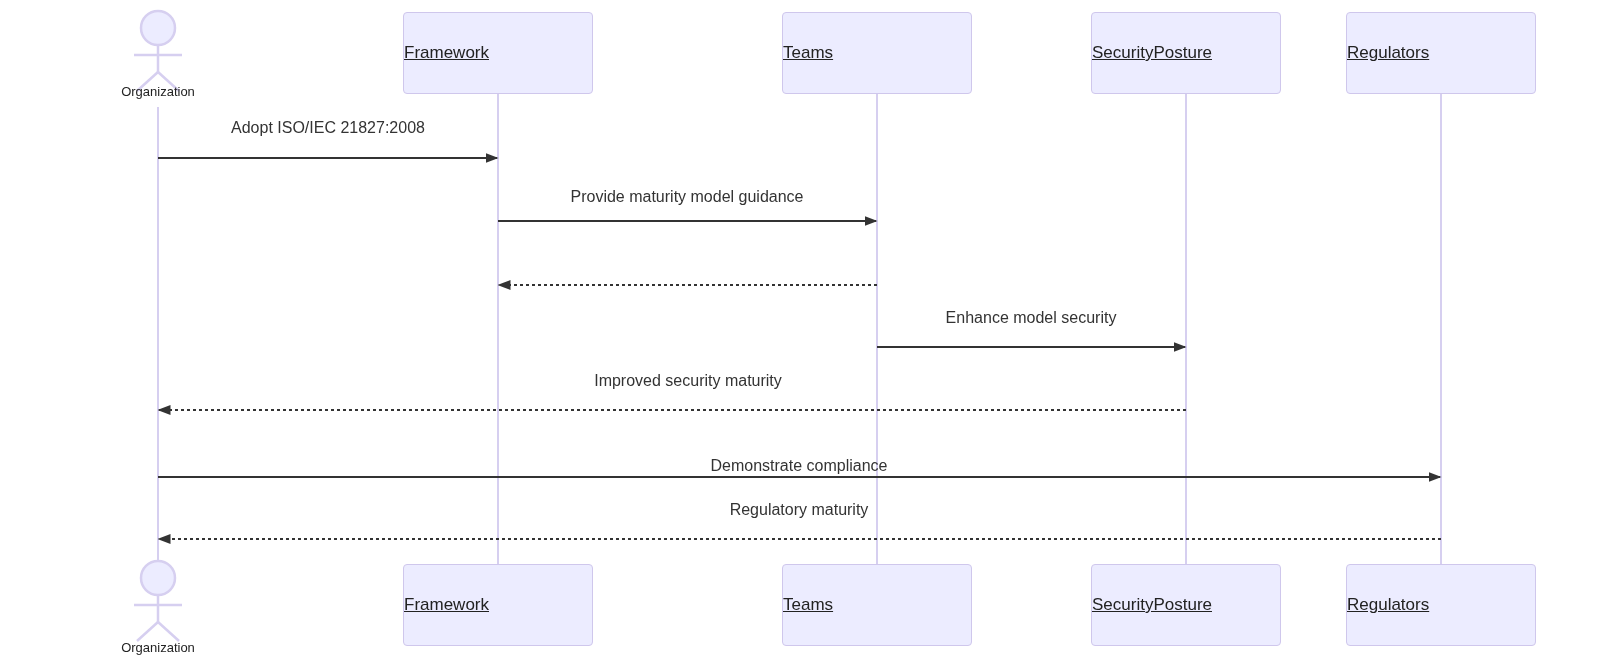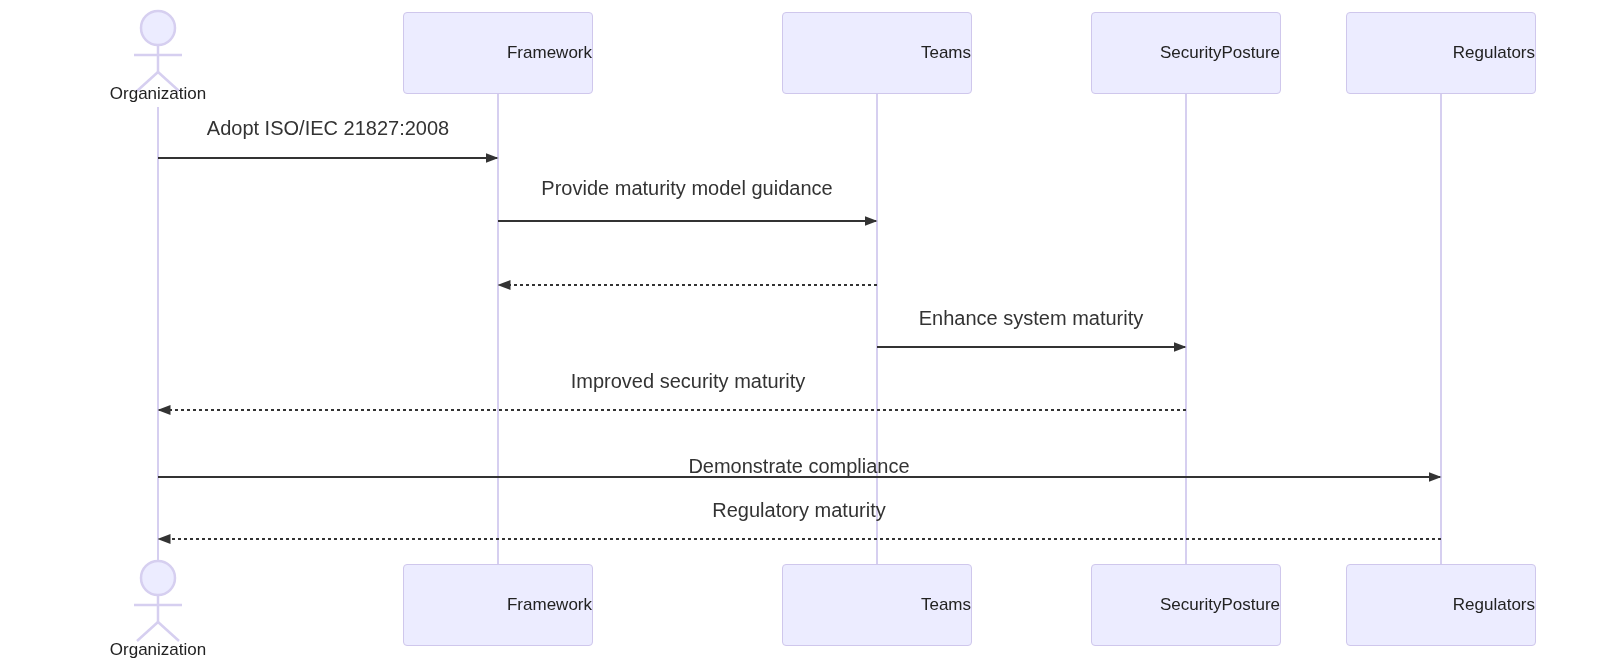--- a/index.html
+++ b/index.html
@@ -24,36 +24,37 @@
   .actor-stroke{stroke:var(--lifeline);stroke-width:2.5;fill:none;}
   .actor-head{fill:var(--box-fill);stroke:var(--lifeline);stroke-width:2.5;}
   .msg{stroke:var(--line);stroke-width:2;fill:none;}
   .msg.dashed{stroke-dasharray:3,3;}
   .pbox{
     position:absolute;
     width:190px;height:82px;
     background:var(--box-fill);
     border:1.5px solid var(--box-border);
     border-radius:4px;
-    display:flex;align-items:center;justify-content:flex-end;
+    display:flex;align-items:center;justify-content:flex-start;
     font-size:17px;color:var(--text);
     box-sizing:border-box;
+    text-decoration:underline;
   }
   .pbox.toprow{top:12px;}
   .pbox.bottomrow{top:564px;}
   .actor-label{
     position:absolute;
     transform:translateX(-50%);
-    font-size:17px;color:var(--text);
+    font-size:13px;color:var(--text);
     white-space:nowrap;
   }
   .msg-label{
     position:absolute;
     transform:translateX(-50%);
-    font-size:20px;color:var(--msg-text);
+    font-size:16px;color:var(--msg-text);
     white-space:nowrap;
     line-height:20px;
   }
 </style>
 </head>
 <body>
 
 <div class="stage">
 
   <svg class="layer" width="1599" height="662" viewBox="0 0 1599 662">
@@ -117,19 +118,19 @@
       <span>SecurityPosture</span>
     </div>
   <div class="pbox bottomrow" style="left:1346px">
       <span>Regulators</span>
     </div>
 
   <div class="actor-label" style="left:158px;top:84px">Organization</div>
   <div class="actor-label" style="left:158px;top:640px">Organization</div>
 
   <div class="msg-label" style="left:328px;top:118px">Adopt ISO/IEC 21827:2008</div>
-  <div class="msg-label" style="left:687px;top:178px">Provide maturity model guidance</div>
-  <div class="msg-label" style="left:1031px;top:308px">Enhance system maturity</div>
+  <div class="msg-label" style="left:687px;top:187px">Provide maturity model guidance</div>
+  <div class="msg-label" style="left:1031px;top:308px">Enhance model security</div>
   <div class="msg-label" style="left:688px;top:371px">Improved security maturity</div>
   <div class="msg-label" style="left:799px;top:456px">Demonstrate compliance</div>
   <div class="msg-label" style="left:799px;top:500px">Regulatory maturity</div>
 
 </div>
 
 </body></html>

